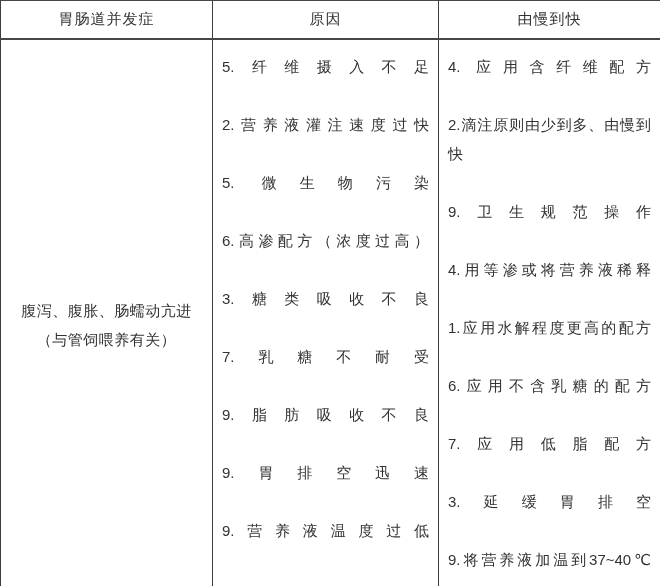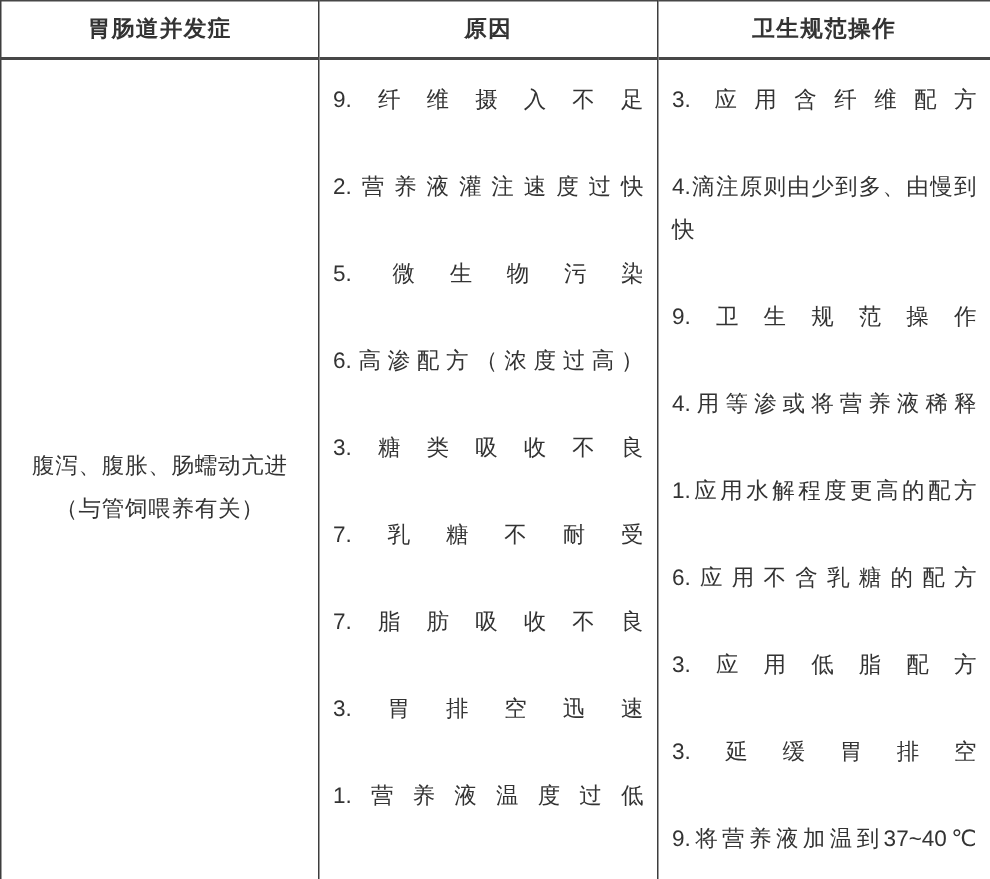--- a/index.html
+++ b/index.html
@@ -27,21 +27,21 @@
     border-left: 1px solid #3d3d3d;
     border-right: 1px solid #3d3d3d;
     border-top: 2px solid #474747;
     border-bottom: 2px solid #474747;
     background: #ffffff;
     box-sizing: border-box;
   }
   table.comp-table thead th {
     border-top-width: 1px;
     height: 38px;
-    font-weight: 700;
+    font-weight: 400;
     text-align: center;
     vertical-align: middle;
     letter-spacing: 1px;
   }
   tr.body-row-1 { height: 293px; }
   td.cell-complication {
     text-align: center;
     vertical-align: middle;
     padding: 6px 10px;
     line-height: 29px;
@@ -70,45 +70,45 @@
   <table class="comp-table">
     <colgroup>
       <col style="width:212px">
       <col style="width:226px">
       <col style="width:222px">
     </colgroup>
     <thead>
       <tr>
         <th>胃肠道并发症</th>
         <th>原因</th>
-        <th>卫生规范操作</th>
+        <th>由慢到快</th>
       </tr>
     </thead>
     <tbody>
       <tr class="body-row-1">
         <td class="cell-complication">腹泻、腹胀、肠蠕动亢进（与管饲喂养有关）</td>
         <td class="cell-list">
-            <div class="item">9.纤维摄入不足</div>
+            <div class="item">5.纤维摄入不足</div>
             <div class="item">2.营养液灌注速度过快</div>
             <div class="item">5. 微生物污染</div>
             <div class="item">6.高渗配方（浓度过高）</div>
             <div class="item">3.糖类吸收不良</div>
             <div class="item">7.乳糖不耐受</div>
-            <div class="item">7.脂肪吸收不良</div>
-            <div class="item">3.胃排空迅速</div>
-            <div class="item">1.营养液温度过低</div>
+            <div class="item">9.脂肪吸收不良</div>
+            <div class="item">9.胃排空迅速</div>
+            <div class="item">9.营养液温度过低</div>
           </td>
         <td class="cell-list">
-            <div class="item">3. 应用含纤维配方</div>
-            <div class="item">4.滴注原则由少到多、由慢到快</div>
+            <div class="item">4. 应用含纤维配方</div>
+            <div class="item">2.滴注原则由少到多、由慢到快</div>
             <div class="item">9.卫生规范操作</div>
             <div class="item">4.用等渗或将营养液稀释</div>
             <div class="item">1.应用水解程度更高的配方</div>
             <div class="item">6.应用不含乳糖的配方</div>
-            <div class="item">3.应用低脂配方</div>
+            <div class="item">7.应用低脂配方</div>
             <div class="item">3.延缓胃排空</div>
             <div class="item">9.将营养液加温到37~40℃</div>
           </td>
       </tr>
 
     </tbody>
   </table>
 </div>
 
 </body></html>

